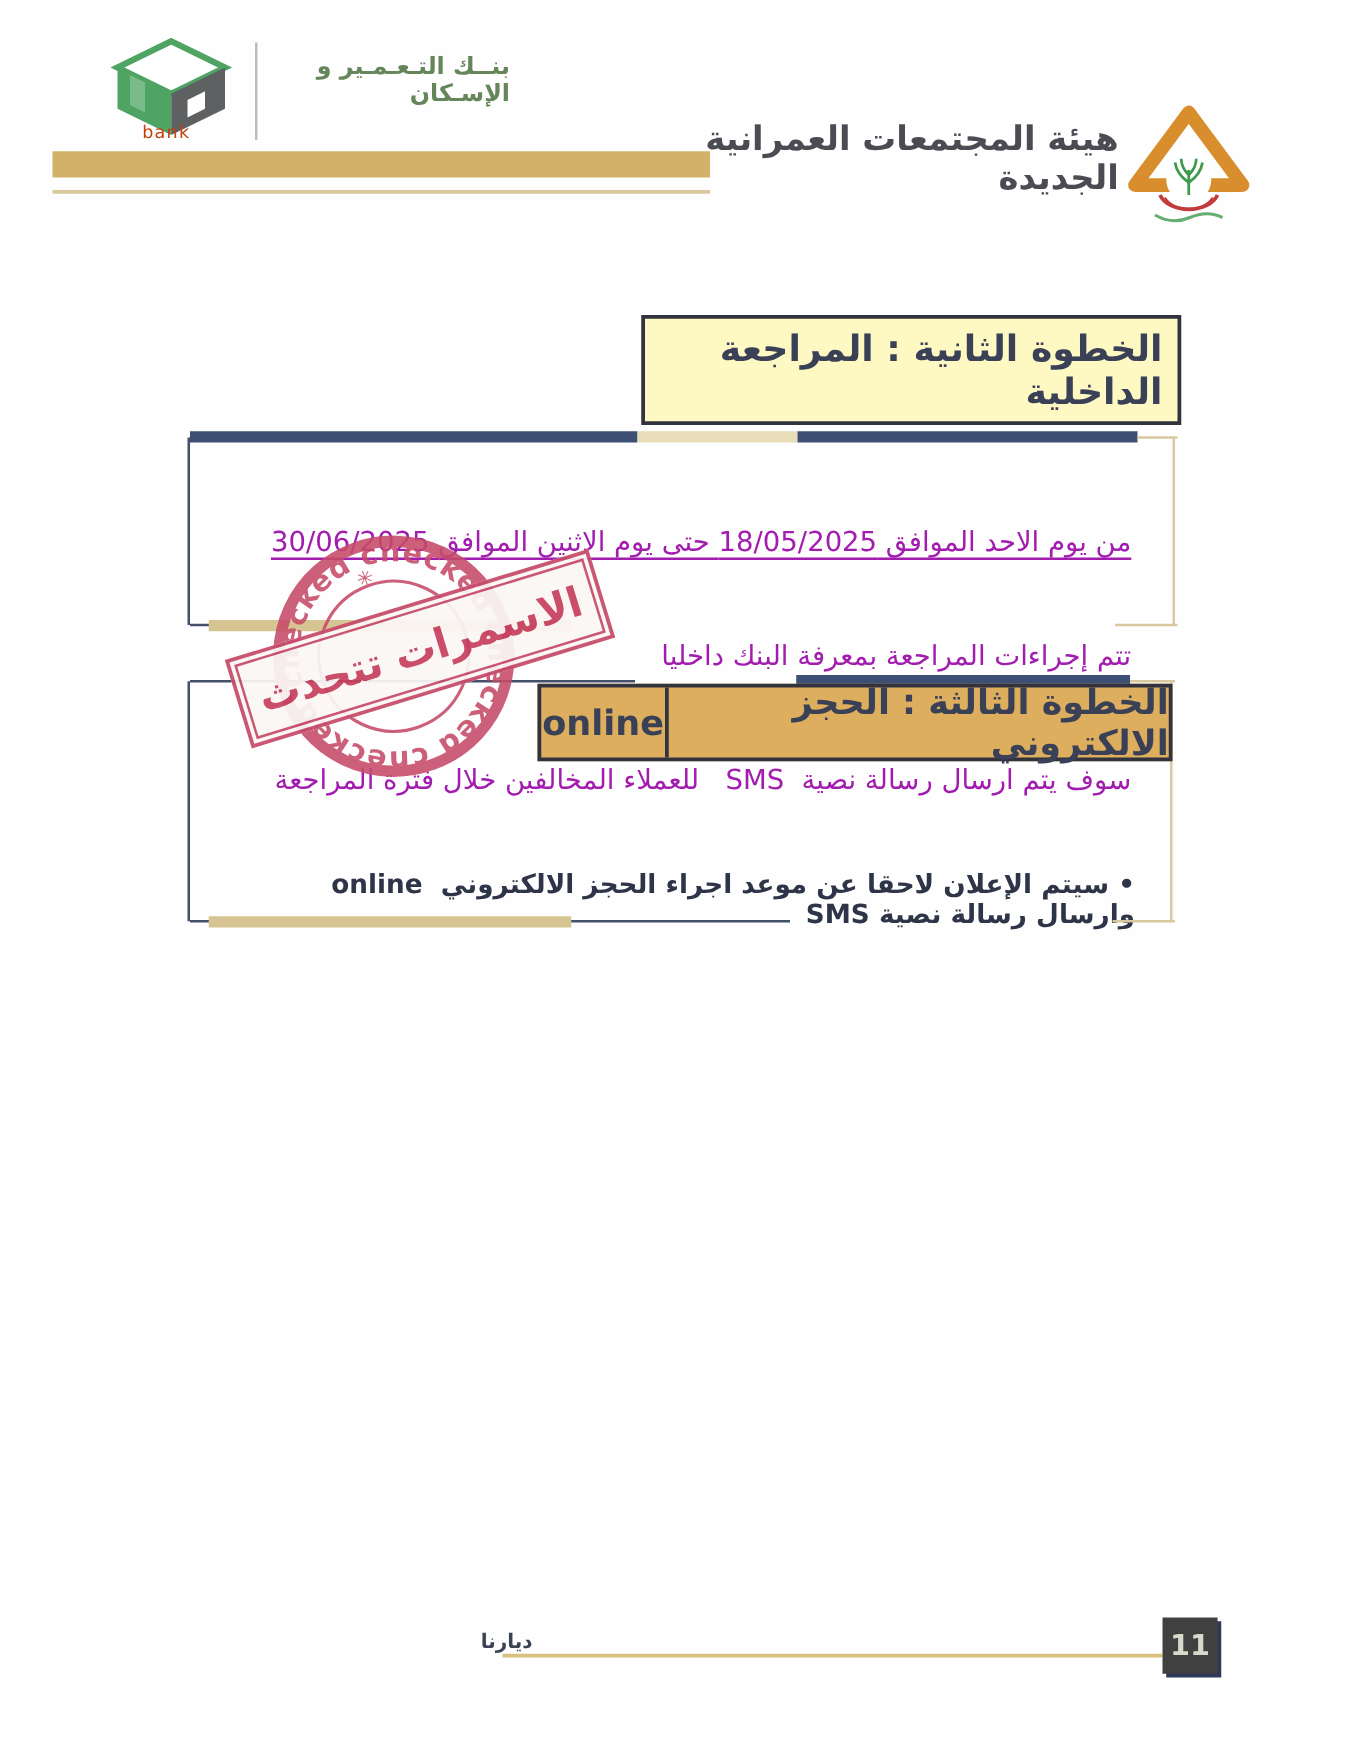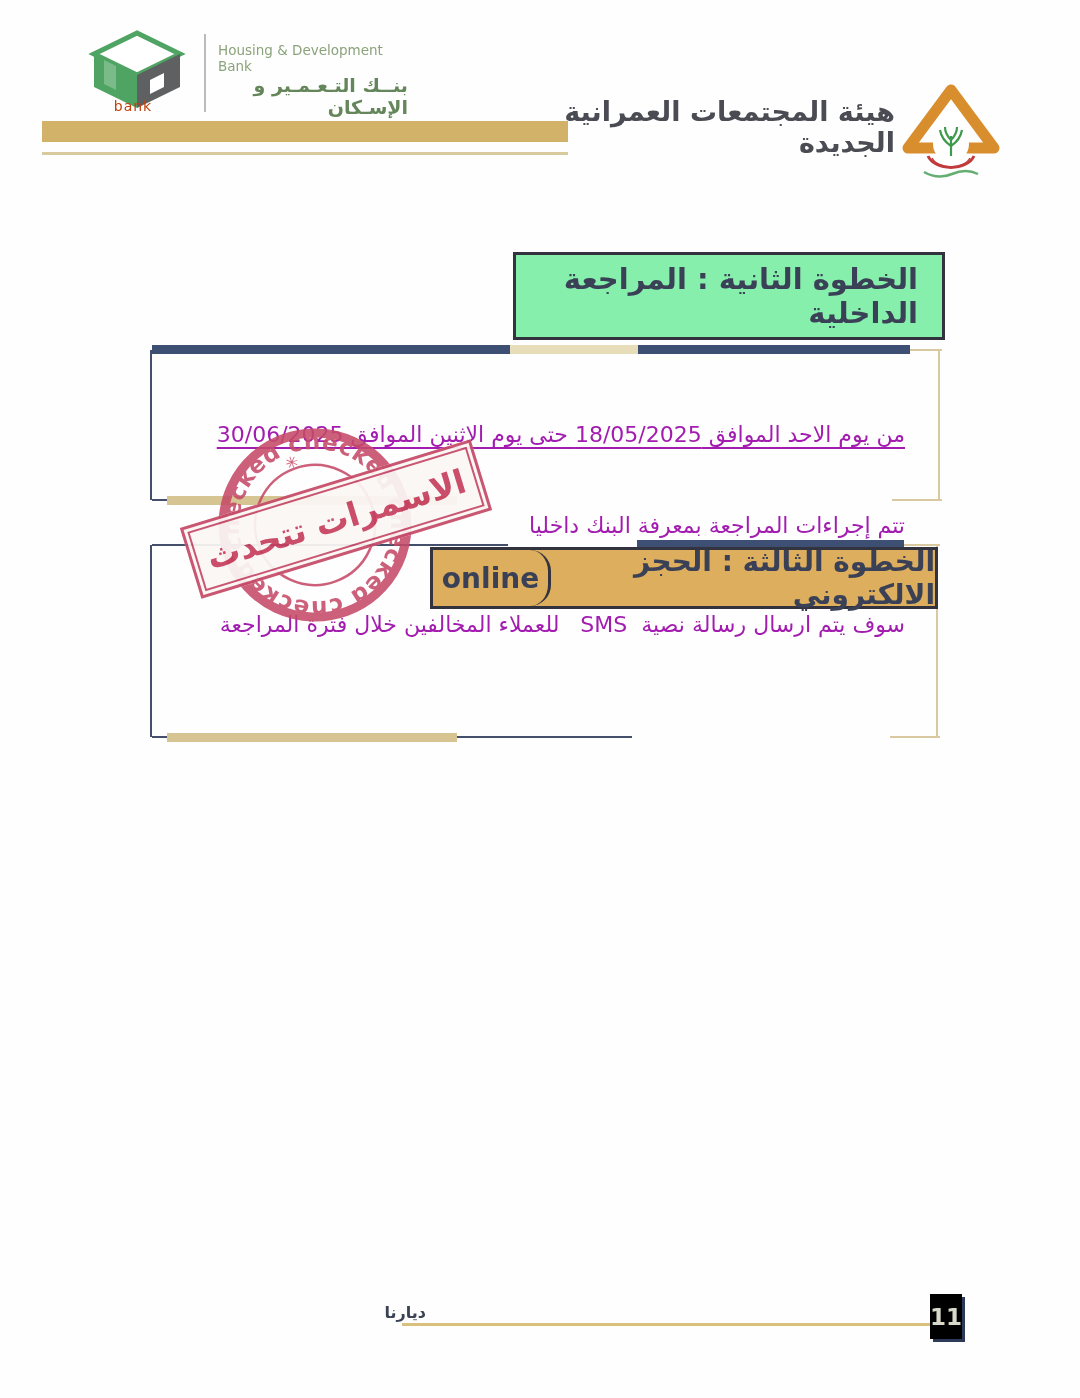--- a/index.html
+++ b/index.html
@@ -22,23 +22,23 @@
   .hdb-name-ar { font-size:19px; font-weight:bold; color:#64865a; margin-top:0; direction:rtl; }
   .header-gold-bar { position:absolute; left:42px; top:121px; width:526px; height:21px; background:#d2b269; }
   .header-thin-line { position:absolute; left:42px; top:152px; width:526px; height:3px; background:#d9ca9e; }
   .nuca-titles { position:absolute; right:185px; top:96px; width:420px; text-align:right; }
   .nuca-title-ar { font-size:27px; font-weight:bold; color:#4b4b54; direction:rtl; }
   .nuca-title-en { font-size:20.5px; font-weight:bold; color:#3ba273; margin-top:3px; }
   .nuca-logo { position:absolute; left:898px; top:84px; }
   
   .banner1 {
     position:absolute; left:513px; top:252px; width:432px; height:88px;
-    background:#86efac; border:3px solid #33333f;
+    background:#fef9c3; border:3px solid #33333f;
     display:flex; align-items:center; justify-content:flex-end;
-    padding:0 24px; direction:rtl;
+    padding:0 12px; direction:rtl;
     font-size:29px; font-weight:bold; color:#3a4157;
   }
   
   .cbox { position:absolute; background:transparent; }
   .box1 { left:150px; top:350px; width:790px; height:150px;
     border-left:2px solid #44506b; border-right:2px solid #d9c9a0; }
   .box2 { left:150px; top:545px; width:788px; height:192px;
     border-left:2px solid #44506b; border-right:2px solid #d9c9a0; }
   .seg { position:absolute; }
   .seg-navy { background:#3e4f74; height:9px; top:-5px; }
@@ -51,59 +51,58 @@
   .box-content { direction:rtl; text-align:right; padding:22px 33px 0 20px;
     font-weight:normal; font-size:22px; color:#a21caf; white-space:pre-wrap; }
   .date-line { text-decoration:underline; text-decoration-thickness:2px; text-underline-offset:5px; }
   .body-line1 { margin-top:16px; }
   .body-line2 { margin-top:24px; }
   
   .banner2 { position:absolute; left:278px; top:2px; width:508px; height:62px;
     border:3px solid #33333f; background:#dcae5e; display:flex; direction:rtl; }
   .banner2-title { flex:1; display:flex; align-items:center; justify-content:center;
     font-size:28px; font-weight:bold; color:#3a4157; }
-  .banner2-online { width:118px; border-left:none; display:flex; align-items:center; justify-content:center;
-    font-size:28px; font-weight:bold; color:#3a4157;border-radius:21px; }
+  .banner2-online { width:102px; border-left:none; display:flex; align-items:center; justify-content:center;
+    font-size:28px; font-weight:bold; color:#3a4157; }
   .banner2-online { border-right:3px solid #33333f; } 
   .box2-body { direction:rtl; text-align:right; padding:102px 28px 0 20px;
     font-weight:bold; font-size:21px; color:#2e3548; white-space:pre-wrap; }
   .bullet-line2 { margin-top:18px; }
   
   .stamp { position:absolute; left:192px; top:398px; width:300px; height:240px; z-index:5; }
   .stamp svg { position:absolute; left:0; top:0; opacity:.88; }
   .stamp-banner { position:absolute; left:-8px; top:84px; width:304px; height:74px;
     transform:rotate(-17deg); background:#fbf7f5; border:3px solid #c64b68;
     display:flex; align-items:center; justify-content:center; opacity:.93; }
   .stamp-banner-inner { position:absolute; inset:3px; border:2px solid #c64b68;
     display:flex; align-items:center; justify-content:center; }
   .stamp-banner-text { font-size:33px; font-weight:bold; color:#c7405f; direction:rtl; }
   
   .footer-brand { position:absolute; right:654px; top:1303px; font-size:16px;
     font-weight:bold; color:#3a4254; direction:rtl; }
   .footer-line { position:absolute; left:402px; top:1323px; width:528px; height:3px; background:#d9c07c; }
-  .footer-page { position:absolute; left:930px; top:1294px; width:32px; height:45px;
-    background:#000000; box-shadow:3px 3px 0 #2c3a57;
+  .footer-page { position:absolute; left:930px; top:1294px; width:44px; height:45px;
+    background:#404040; box-shadow:3px 3px 0 #2c3a57;
     display:flex; align-items:center; justify-content:center;
     font-size:23px; font-weight:bold; color:#d9d9cb; }
 </style>
 </head>
 <body>
 
 <div class="hdb-logo">
   <svg class="hdb-cube" width="110" height="80" viewBox="0 0 110 80">
     <polygon points="55,3 98,24 55,45 12,24" fill="#ffffff" stroke="#4fa463" stroke-width="5"></polygon>
     <polygon points="12,24 55,45 55,78 12,57" fill="#4fa463"></polygon>
     <polygon points="55,45 98,24 98,57 55,78" fill="#5f6062"></polygon>
     <polygon points="68,50 82,43 82,57 68,64" fill="#ffffff"></polygon>
     <polygon points="22,30 34,36 34,60 22,54" fill="#ffffff" opacity="0.25"></polygon>
   </svg>
   <div class="hdb-bank-label">bank</div>
   <div class="hdb-divider"></div>
   <div class="hdb-text">
-    <div class="hdb-name-en">Housing &amp; Development Bank</div>
     <div class="hdb-name-ar">بنــك التـعـمـير و الإسـكان</div>
   </div>
 </div>
 
 <div class="header-gold-bar"></div>
 <div class="header-thin-line"></div>
 
 <div class="nuca-titles">
   <div class="nuca-title-ar">هيئة المجتمعات العمرانية الجديدة</div>
 </div>
@@ -150,20 +149,21 @@
   <div class="seg seg-dark-thin-bot" style="left:0; width:480px;"></div>
   <div class="seg seg-tan-thin-bot" style="left:738px; width:50px;"></div>
   <div class="seg seg-tan-bar-bot" style="left:15px; width:290px;"></div>
 
   <div class="banner2">
     <div class="banner2-title">الخطوة الثالثة : الحجز الالكتروني</div>
     <div class="banner2-online">online</div>
   </div>
 
   <div class="box2-body">
+    <div><span>•</span><span> سيتم الإعلان لاحقا عن موعد اجراء الحجز الالكتروني  online  وارسال رسالة نصية SMS</span></div>
   </div>
 </div>
 
 <div class="stamp">
   <svg width="300" height="240" viewBox="0 0 300 240">
     <g transform="rotate(-20 123 127)">
       <circle cx="123" cy="127" r="92" fill="none" stroke="#c64b68" stroke-width="9"></circle>
       <circle cx="123" cy="127" r="60" fill="none" stroke="#c64b68" stroke-width="2.5"></circle>
       <defs>
         <path id="ringPath" d="M 47 127 A 76 76 0 1 1 199 127 A 76 76 0 1 1 47 127"></path>

